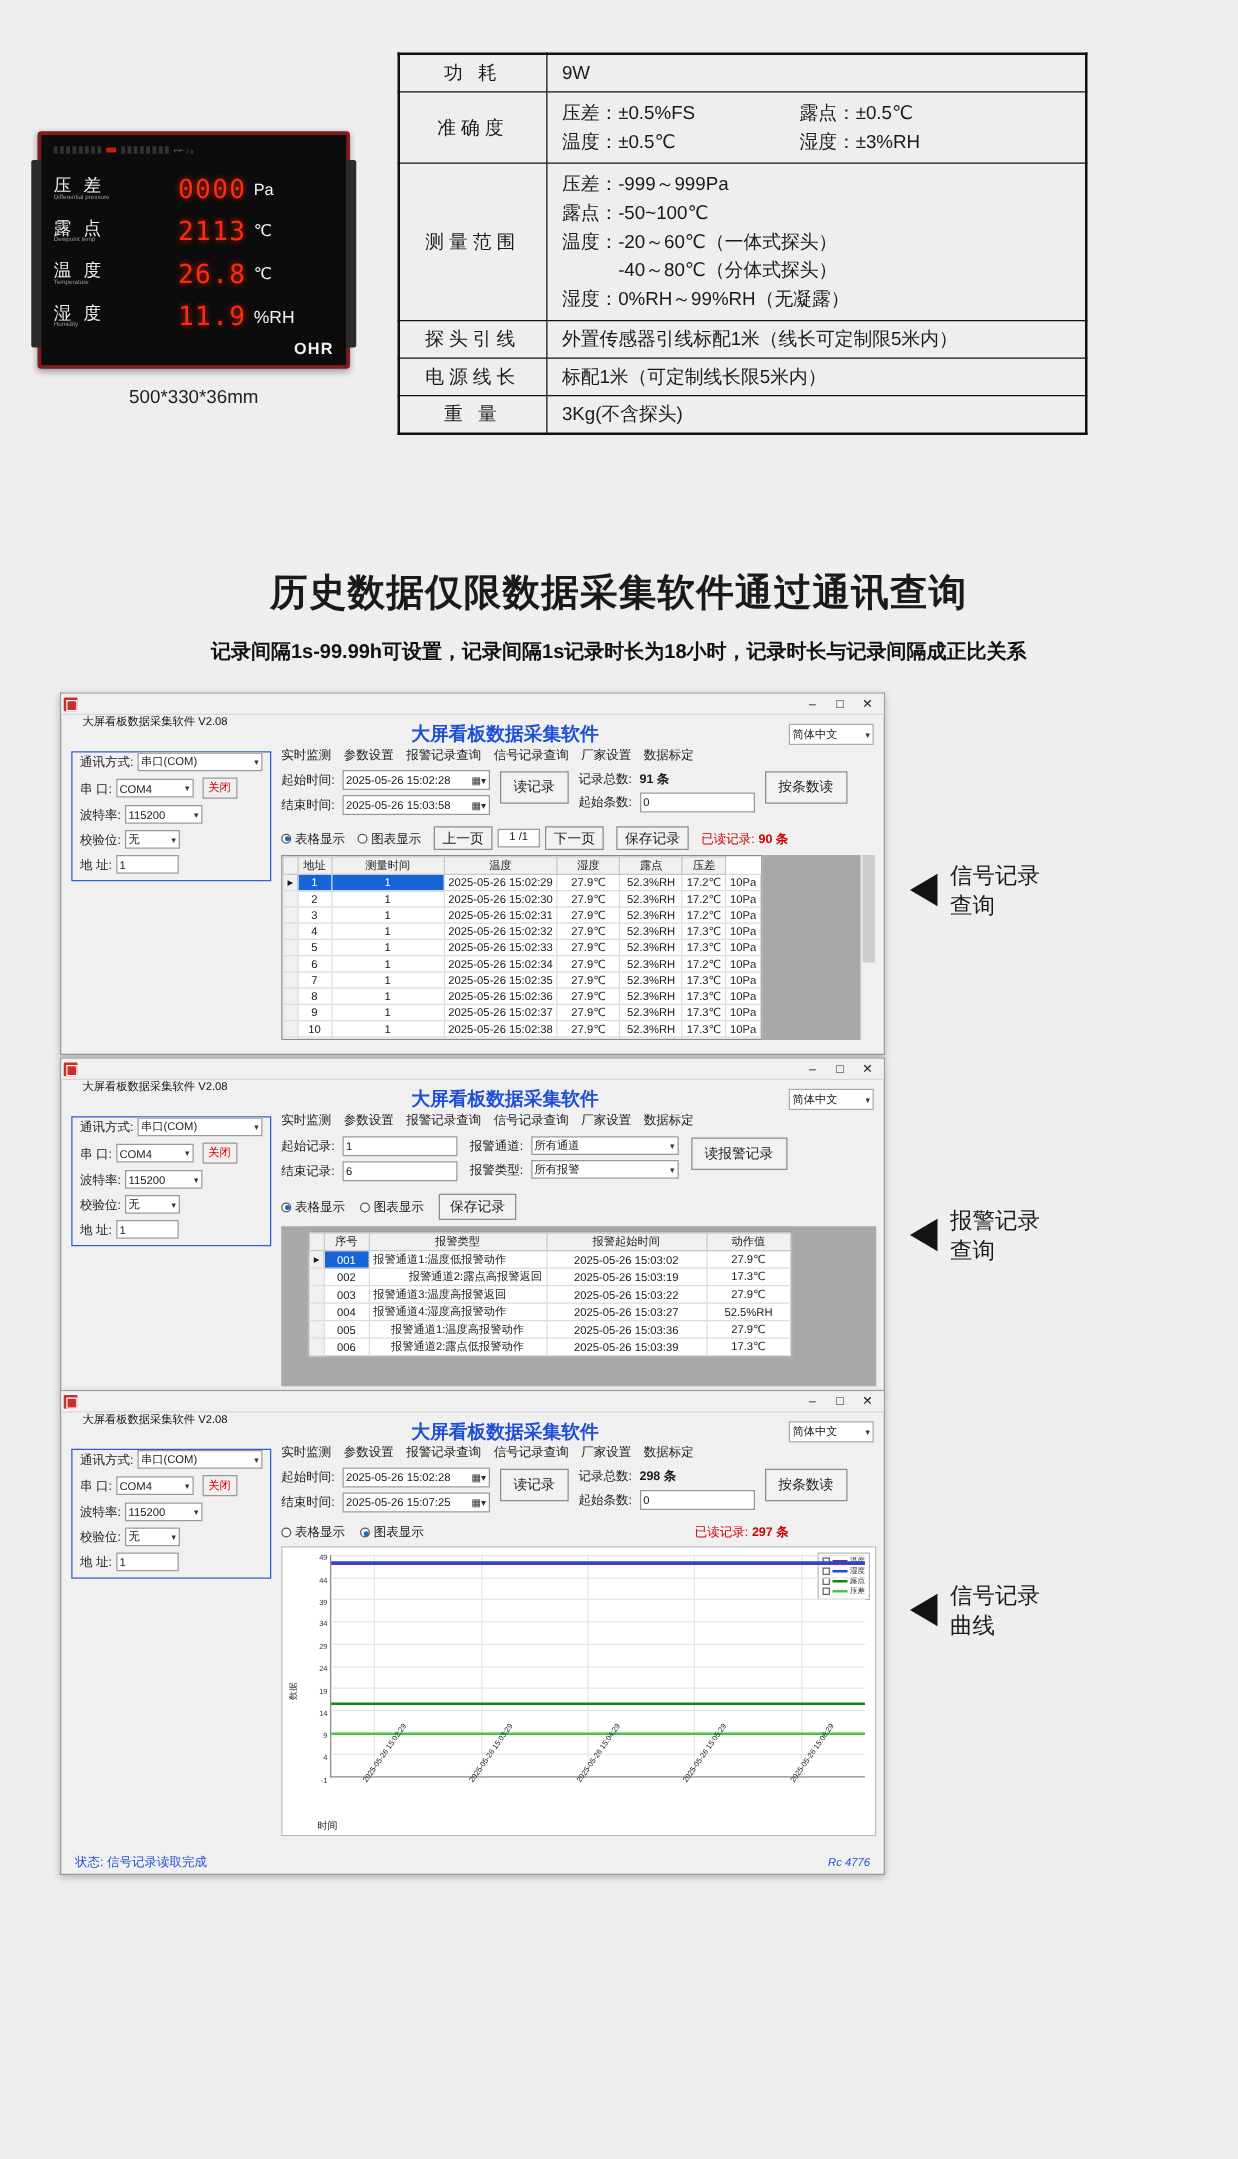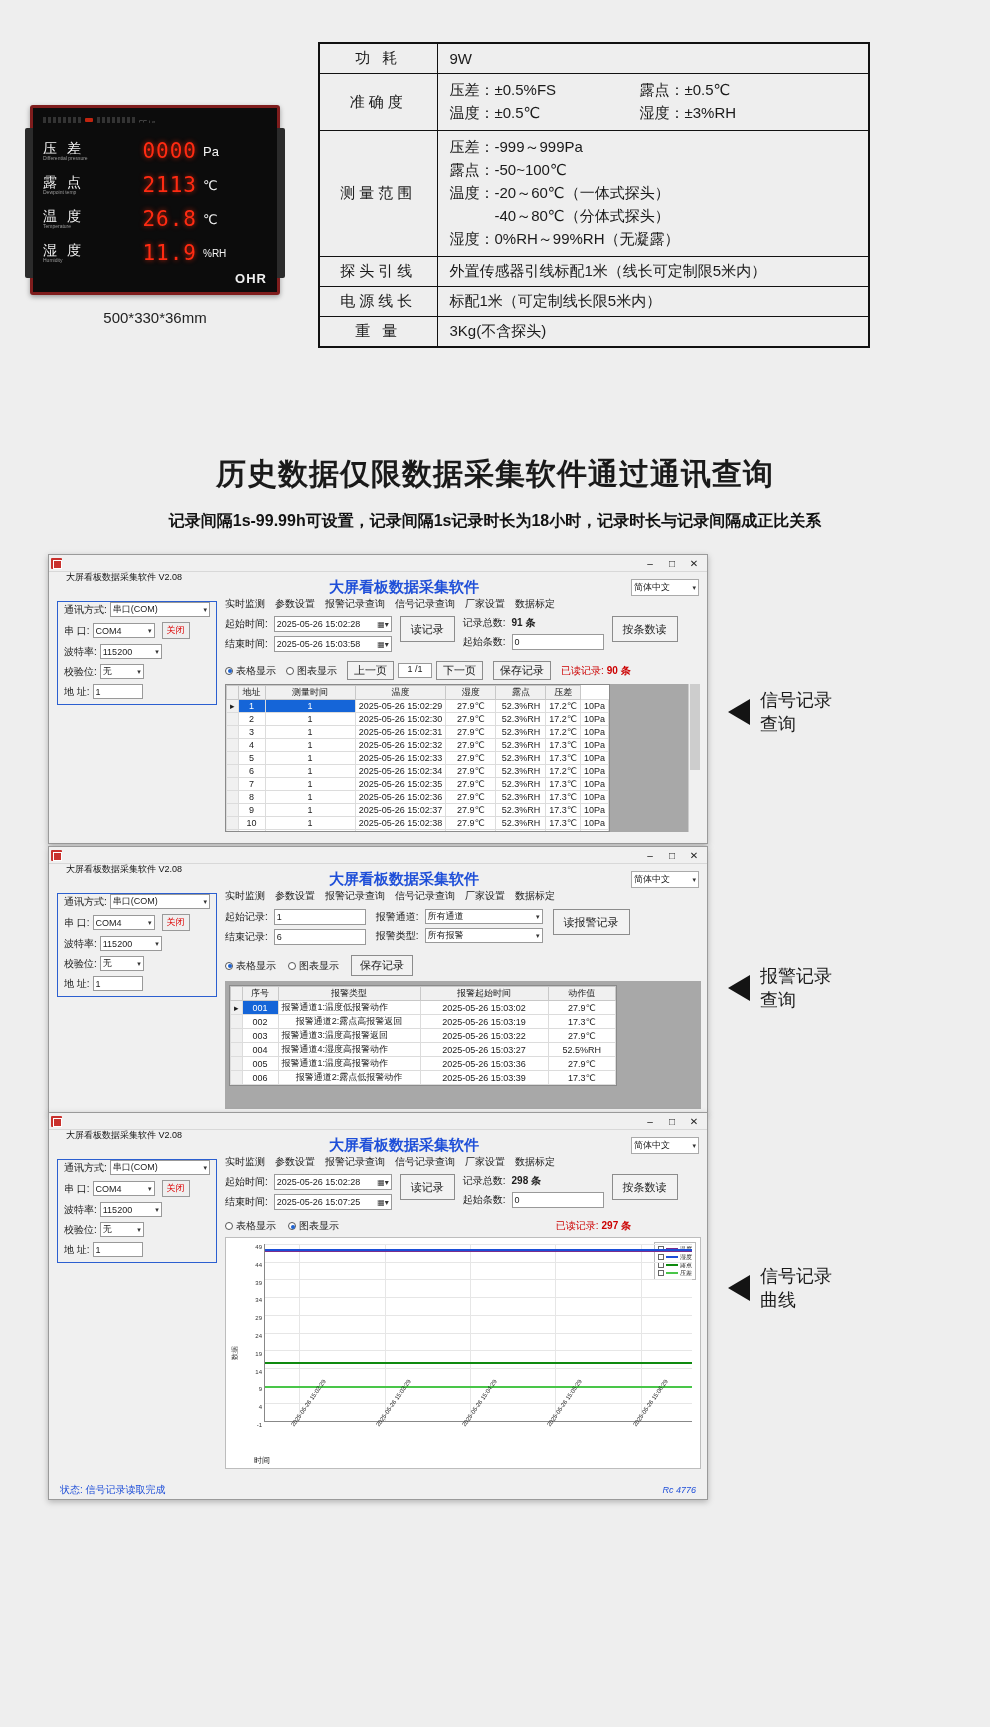--- a/index.html
+++ b/index.html
@@ -47,21 +47,21 @@
   }
   .row .lbl .cn { font-size:14px; letter-spacing:3px; display:block; }
   .row .lbl .en { font-size:5px; color:#9a9a9a; display:block; margin-top:1px; }
   .seg {
     flex:0 0 auto; width:92px; text-align:right;
     font-family:"DejaVu Sans Mono","Liberation Mono",monospace;
     font-size:21px; color:#ff2b12; letter-spacing:1px;
     text-shadow:0 0 5px rgba(255,40,10,.75);
   }
   .unit { color:#f4f4f4; font-size:13px; width:40px; }
-  .unit.small { font-size:10px; }
+  .unit.small { font-size:14px; }
   .ohr {
     position:absolute; right:10px; bottom:6px;
     color:#f0f0f0; font-size:13px; font-weight:bold; letter-spacing:1px;
   }
   .device-caption {
     text-align:center; margin-top:14px; font-size:15px; color:#222;
   }
 
   
   .spec-table {
@@ -747,63 +747,63 @@
           <i></i>
           <span>表格显示</span>
         </span>
       <span class="radio">
           <i></i>
           <span>图表显示</span>
         </span>
       <span class="btn" style="padding:2px 8px">保存记录</span>
     </div>
 
-    <div style="margin-top:5px; background:#a8a8a8; padding:4px 4px 4px 4px; height:128px;">
+    <div style="margin-top:5px; background:#a8a8a8; padding:4px 4px 4px 21px; height:128px;">
       <div class="grid" style="width:388px;">
         <table>
           <tbody>
               <tr>
             <th class="rowmark"></th>
             <th style="width:36px">序号</th>
             <th style="width:142px">报警类型</th>
             <th style="width:128px">报警起始时间</th>
             <th>动作值</th>
           </tr>
           <tr>
                 <td class="rowmark">▸</td>
                 <td class="sel">001</td>
                 <td style="text-align:left">报警通道1:温度低报警动作</td>
                 <td>2025-05-26  15:03:02</td>
                 <td>27.9℃</td>
               </tr>
           <tr>
                 <td class="rowmark"></td>
                 <td>002</td>
-                <td style="text-align:center">报警通道2:露点高报警返回</td>
+                <td style="text-align:right">报警通道2:露点高报警返回</td>
                 <td>2025-05-26  15:03:19</td>
                 <td>17.3℃</td>
               </tr>
           <tr>
                 <td class="rowmark"></td>
                 <td>003</td>
                 <td style="text-align:left">报警通道3:温度高报警返回</td>
                 <td>2025-05-26  15:03:22</td>
                 <td>27.9℃</td>
               </tr>
           <tr>
                 <td class="rowmark"></td>
                 <td>004</td>
                 <td style="text-align:left">报警通道4:湿度高报警动作</td>
                 <td>2025-05-26  15:03:27</td>
                 <td>52.5%RH</td>
               </tr>
           <tr>
                 <td class="rowmark"></td>
                 <td>005</td>
-                <td style="text-align:left">报警通道1:温度高报警动作</td>
+                <td style="text-align:center">报警通道1:温度高报警动作</td>
                 <td>2025-05-26  15:03:36</td>
                 <td>27.9℃</td>
               </tr>
           <tr>
                 <td class="rowmark"></td>
                 <td>006</td>
                 <td style="text-align:center">报警通道2:露点低报警动作</td>
                 <td>2025-05-26  15:03:39</td>
                 <td>17.3℃</td>
               </tr>

